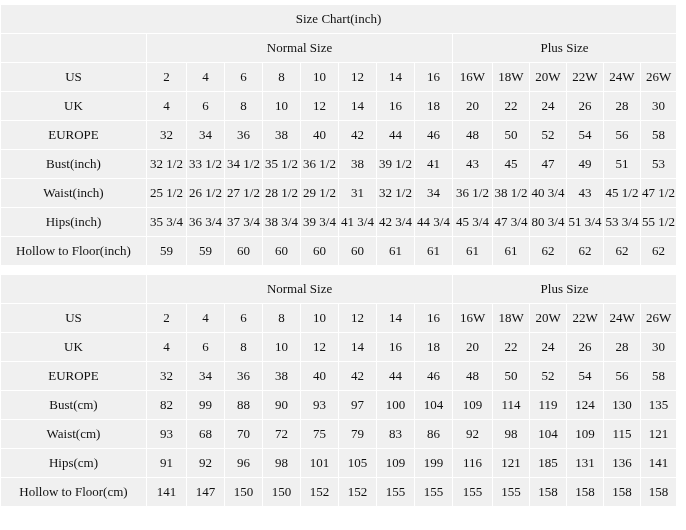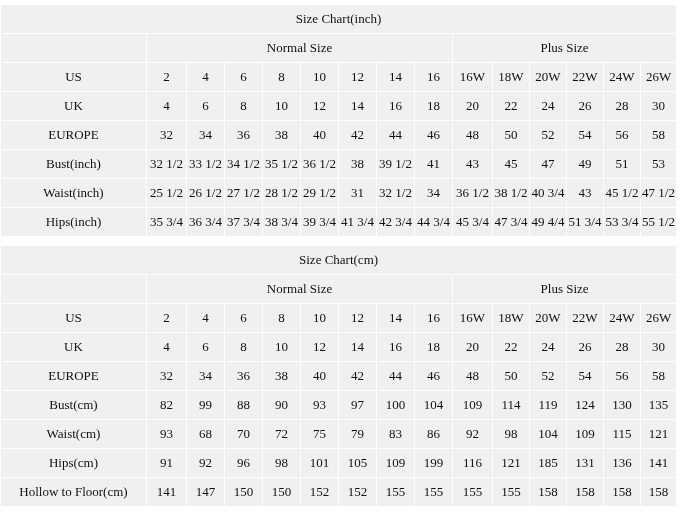--- a/index.html
+++ b/index.html
@@ -203,26 +203,43 @@
           <td>35 3/4</td>
           <td>36 3/4</td>
           <td>37 3/4</td>
           <td>38 3/4</td>
           <td>39 3/4</td>
           <td>41 3/4</td>
           <td>42 3/4</td>
           <td>44 3/4</td>
           <td>45 3/4</td>
           <td>47 3/4</td>
-          <td>49 4/4</td>
+          <td>80 3/4</td>
           <td>51 3/4</td>
           <td>53 3/4</td>
           <td>55 1/2</td>
         </tr>
 
+        <tr>
+          <td class="rowlabel-sm">Hollow to Floor(inch)</td>
+          <td>59</td>
+          <td>59</td>
+          <td>60</td>
+          <td>60</td>
+          <td>60</td>
+          <td>60</td>
+          <td>61</td>
+          <td>61</td>
+          <td>61</td>
+          <td>61</td>
+          <td>62</td>
+          <td>62</td>
+          <td>62</td>
+          <td>62</td>
+        </tr>
       </tbody>
     </table>
   </div>
 
   <div class="gap"></div>
 
   <div class="chart-block">
     <table class="size-table">
       <colgroup>
         <col style="width:146px">
@@ -235,23 +252,20 @@
           <col style="width:38px">
           <col style="width:38px">
         <col style="width:40px">
           <col style="width:37px">
           <col style="width:37px">
           <col style="width:37px">
         <col style="width:37px">
           <col style="width:36px">
       </colgroup>
       <tbody>
-        <tr>
-          <td class="title-cell" colspan="15">Size Chart(cm)</td>
-        </tr>
         <tr>
           <td class="blank"></td>
           <td class="group-cell" colspan="8">Normal Size</td>
           <td class="group-cell" colspan="6">Plus Size</td>
         </tr>
 
         <tr>
           <td class="rowlabel">US</td>
           <td>2</td>
           <td>4</td>

